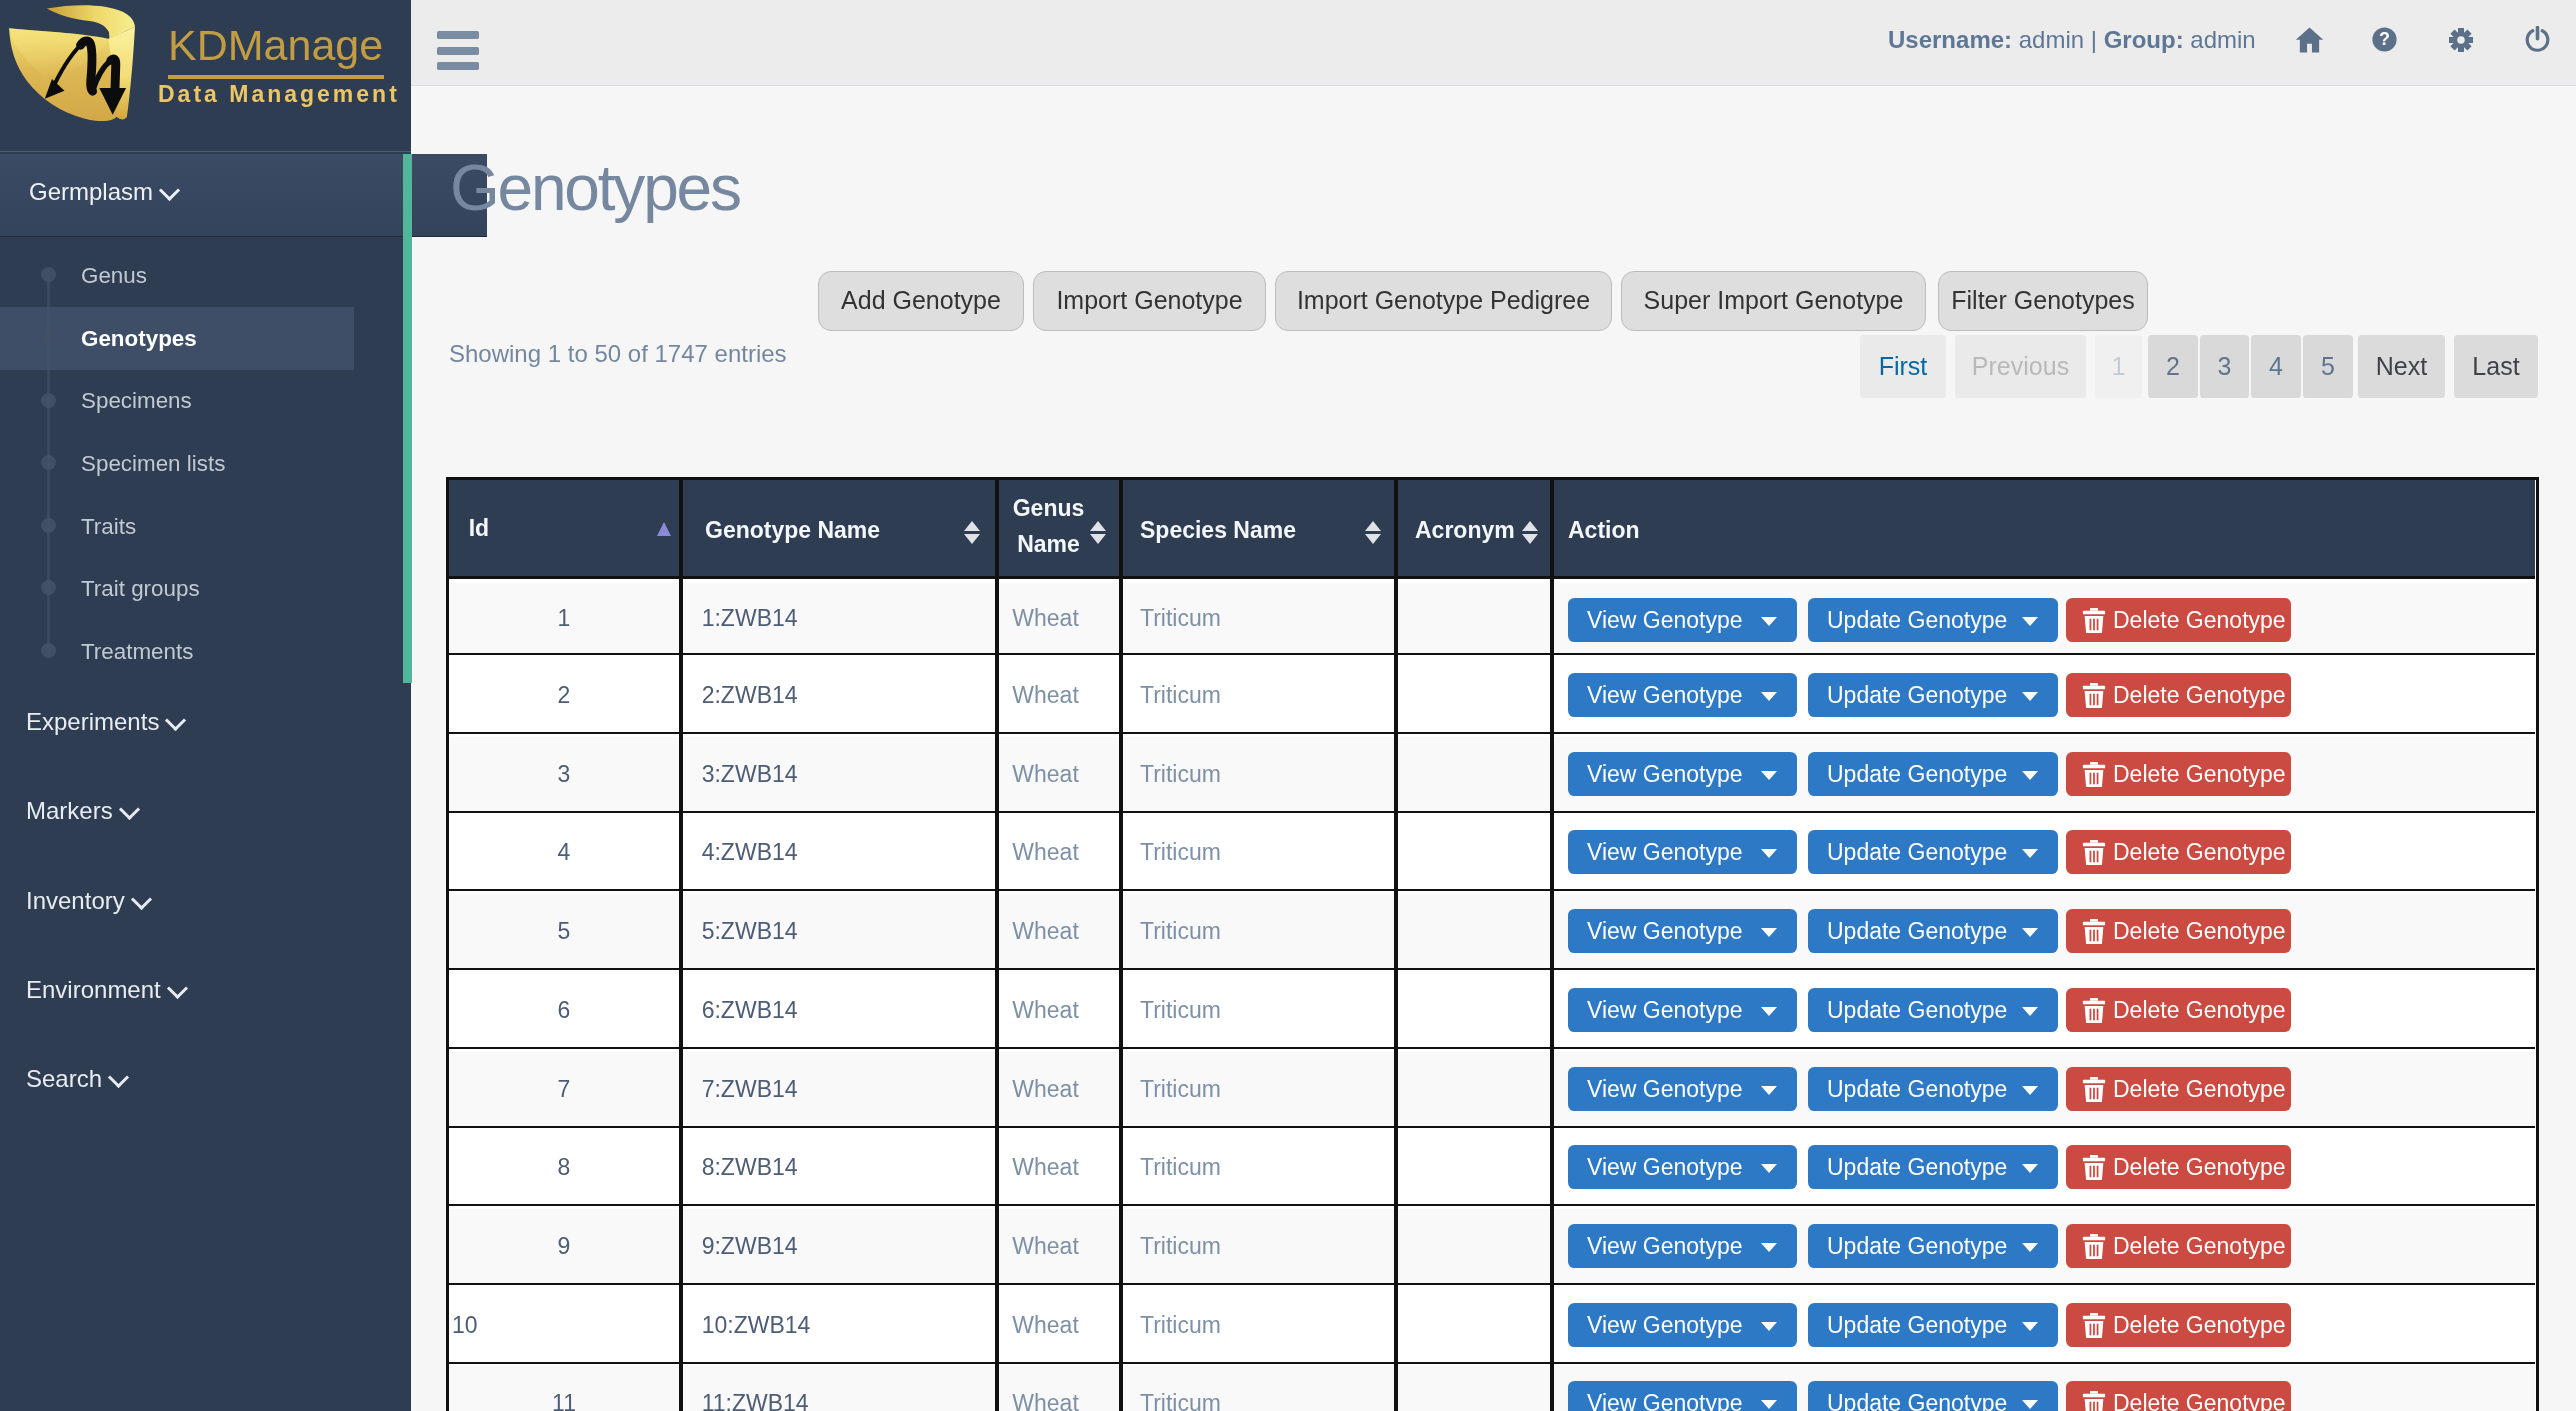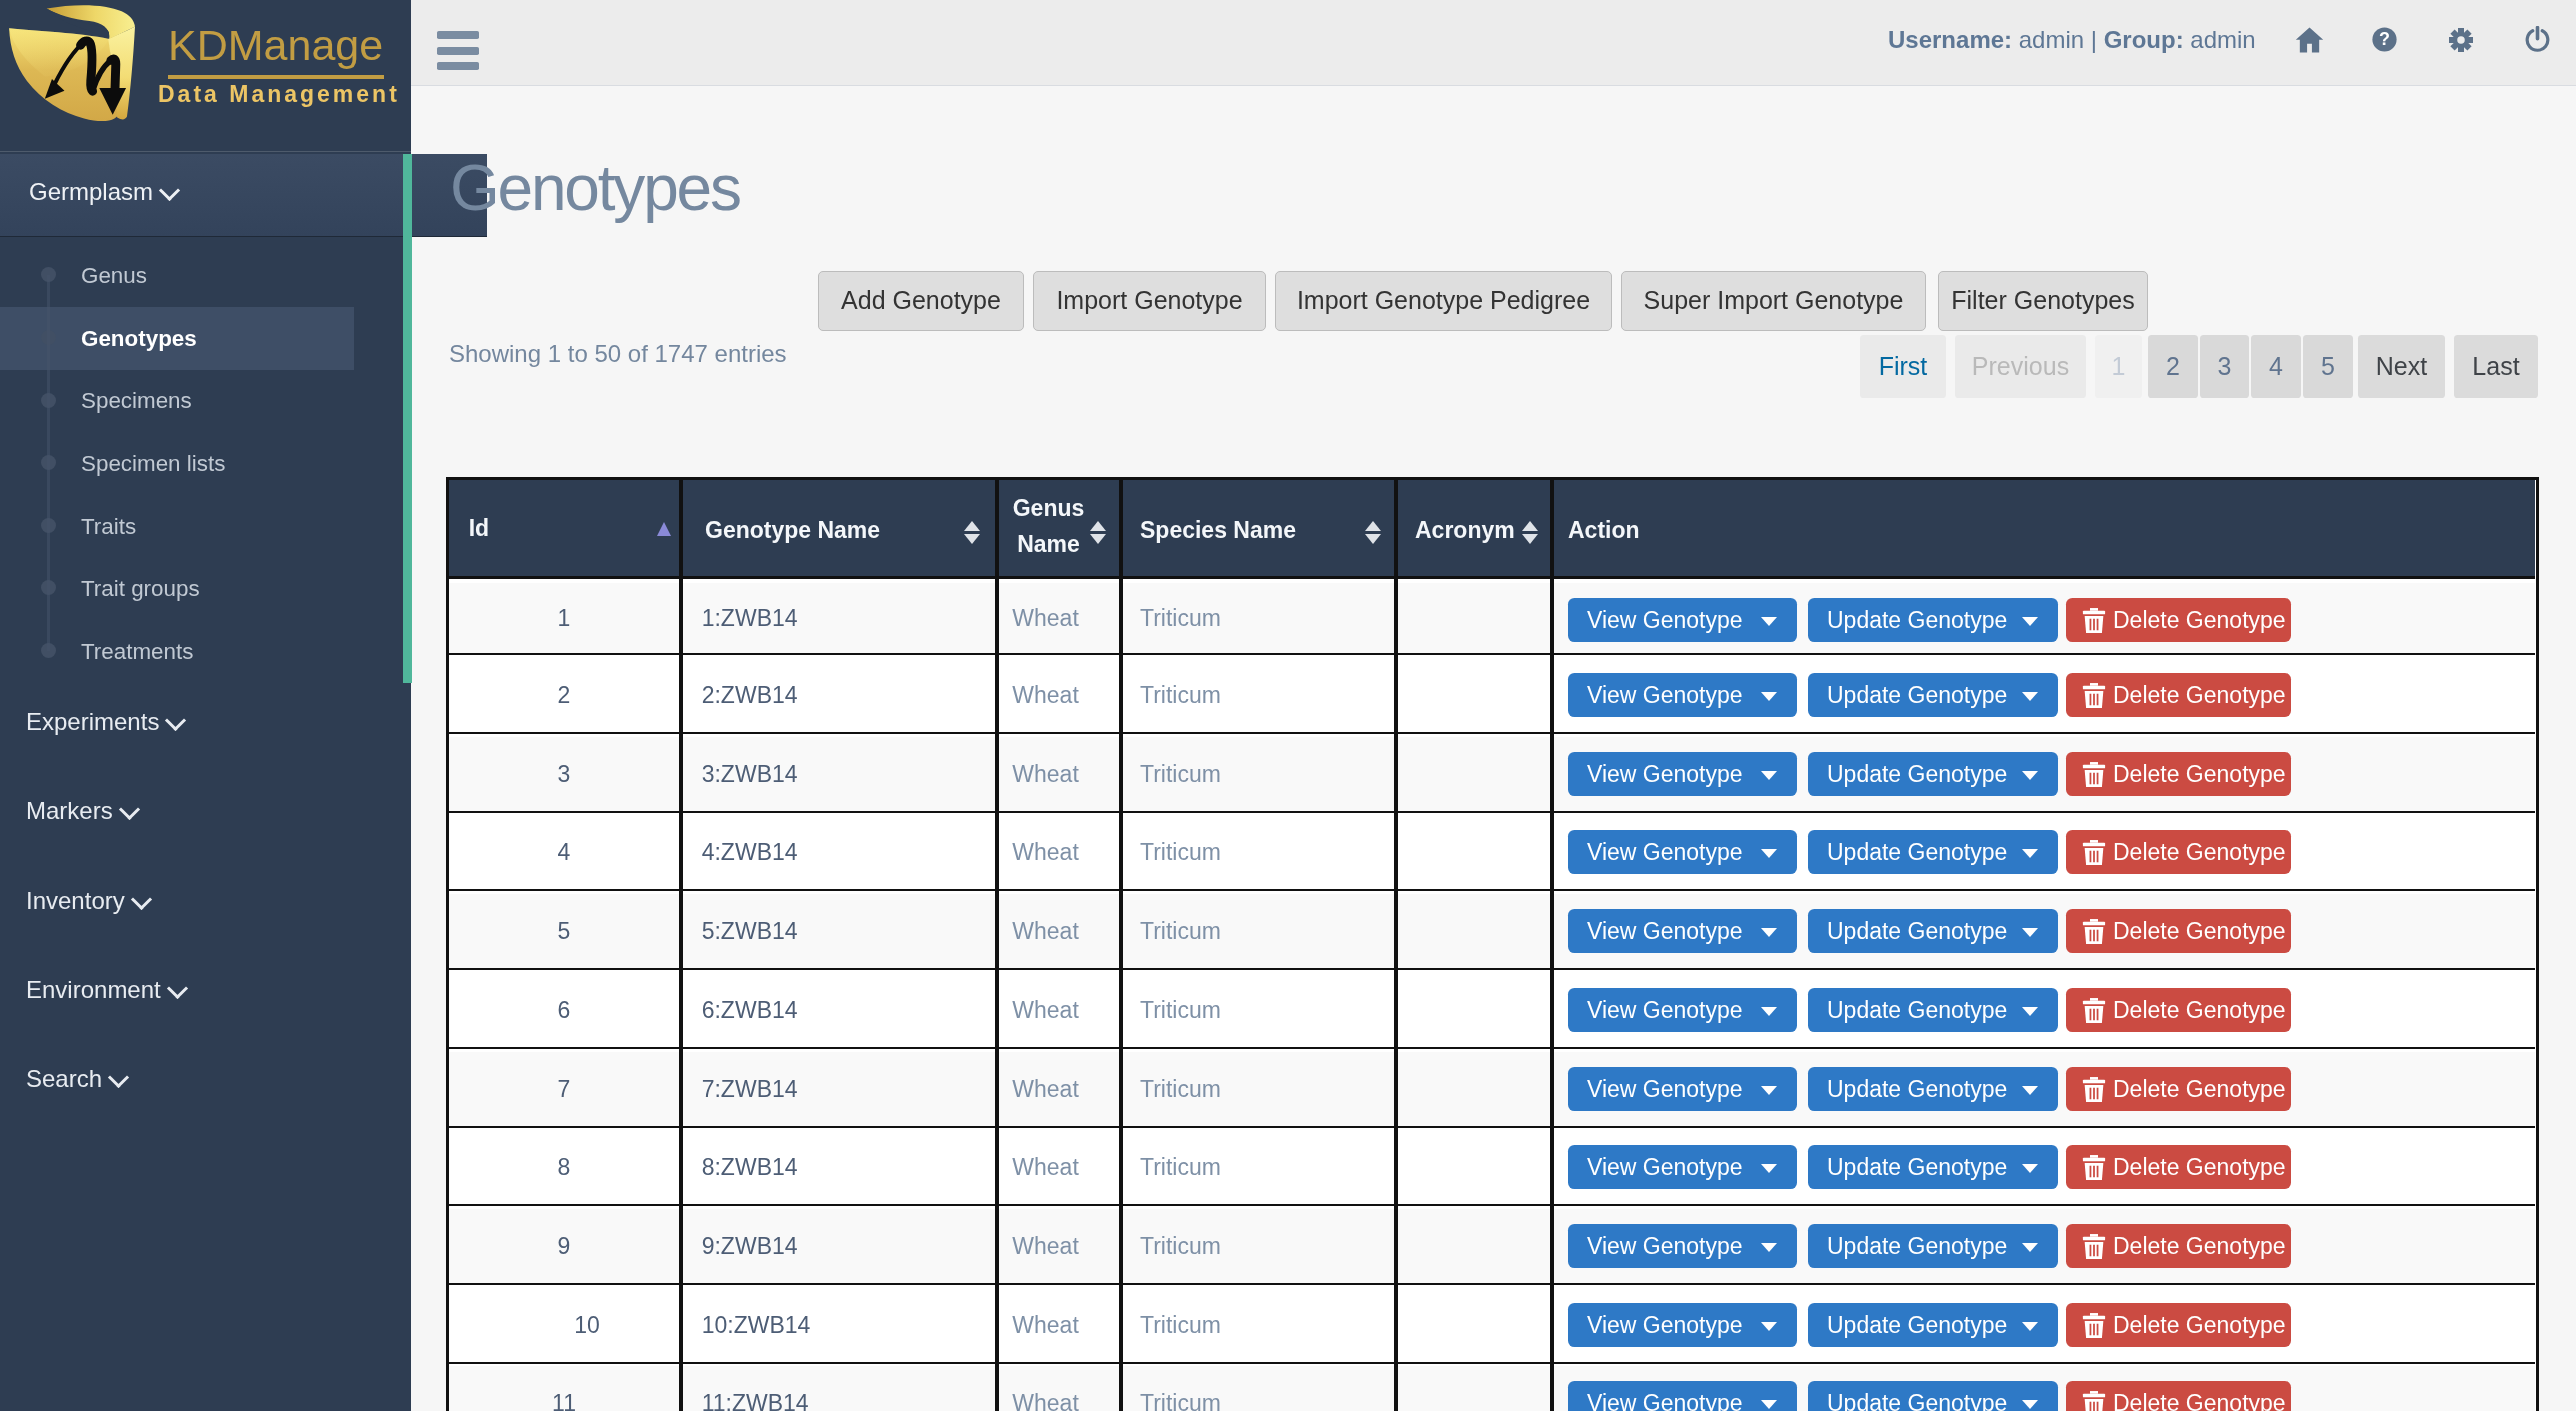--- a/index.html
+++ b/index.html
@@ -25,21 +25,21 @@
 .dot { position:absolute; left:41px; width:15px; height:15px; border-radius:50%; background:#414f64; }
 .top1 { position:absolute; left:0; width:403px; height:63px; color:#e8ecf1; font-size:24px; }
 .top1 span.t { position:absolute; left:26px; top:50%; transform:translateY(-50%); }
 
 #topbar { position:absolute; left:411px; top:0; width:2165px; height:86px; background:#ececec;
   border-bottom:1.8px solid #d9dce1; }
 .hb { position:absolute; left:26px; width:42px; height:8px; background:#7a8ca1; border-radius:1.8px; }
 
 #title { position:absolute; left:450px; top:151px; font-size:64px; letter-spacing:-2.2px; color:#75889f; }
 .tbtn { position:absolute; top:271px; height:60px; background:#dedede; border:1.8px solid #bcbcbc;
-  border-radius:5px; font-size:25px; color:#333333; text-align:center; line-height:56px; }
+  border-radius:13px; font-size:25px; color:#333333; text-align:center; line-height:56px; }
 #showing { position:absolute; left:449px; top:340px; font-size:24px; color:#74879e; }
 .pg { position:absolute; top:335px; height:63px; font-size:25px; text-align:center; line-height:63px; border-radius:3.6px; }
 
 #tbl { position:absolute; left:446px; top:477px; width:2093px; height:935px;
   border:3.6px solid #111111; border-bottom:none; background:#ffffff; overflow:hidden; }
 #thead { position:absolute; left:0; top:0; width:2086px; height:99px; background:#2e3d52;
   border-bottom:3.6px solid #111111; color:#f4f7fa; font-weight:bold; font-size:23px; }
 .vline { position:absolute; top:0; width:3.6px; height:935px; background:#111111; z-index:5; }
 .row { position:absolute; left:0; width:2086px; }
 .cell { position:absolute; top:0; height:100%; }
@@ -563,21 +563,21 @@
 <line x1="9.5" y1="12" x2="9.5" y2="25"></line>
             <line x1="13.5" y1="12" x2="13.5" y2="25"></line>
 <line x1="17.5" y1="12" x2="17.5" y2="25"></line>
 </g>
 </svg>
         <span class="lbl">Delete Genotype</span>
       </div>
     </div>
 <div class="row" style="top:808px;height:76px;background:#ffffff;border-bottom:2.7px solid #111111">
       <div class="cell" style="left:0;width:230px">
-        <span class="ct num" style="left:12px;width:252px;text-align:center">10</span>
+        <span class="ct num" style="left:3px;width:252px;">10</span>
       </div>
       <div class="cell" style="left:233px;width:312px">
         <span class="ct gname" style="left:19.7px">10:ZWB14</span>
       </div>
       <div class="cell" style="left:549px;width:121px">
         <span class="ct light" style="left:14.3px">Wheat</span>
       </div>
       <div class="cell" style="left:674px;width:272px">
         <span class="ct light" style="left:17px">Triticum</span>
       </div>

